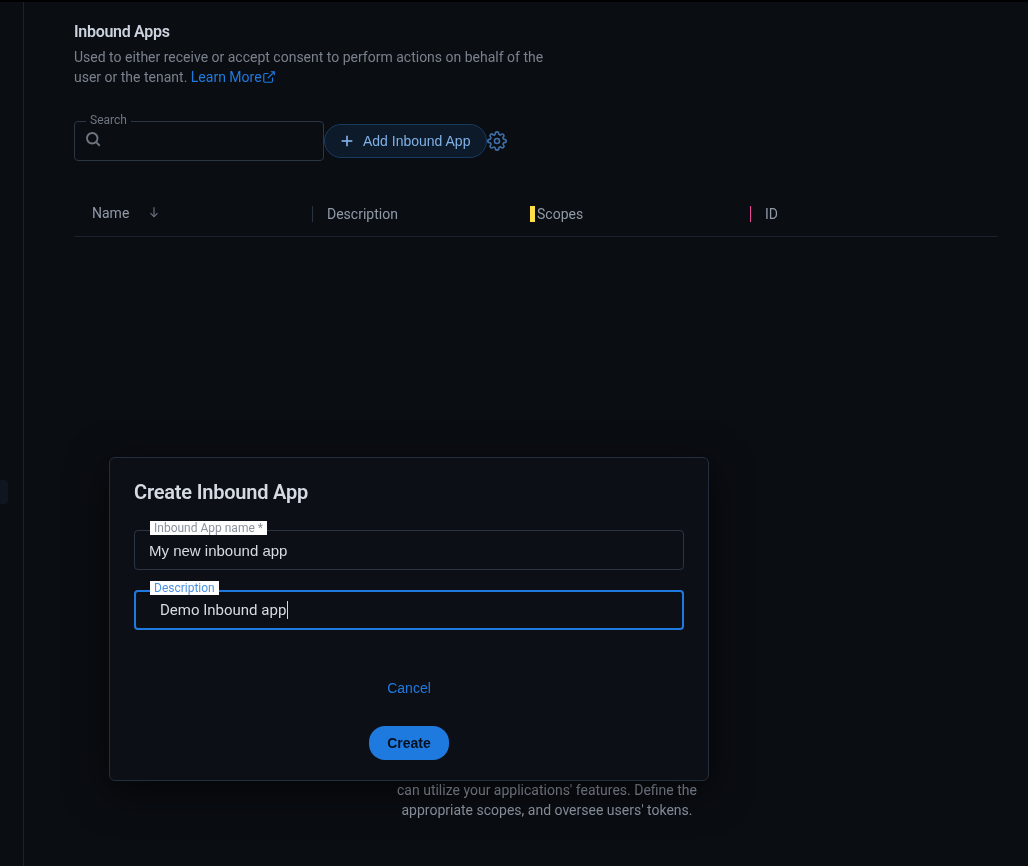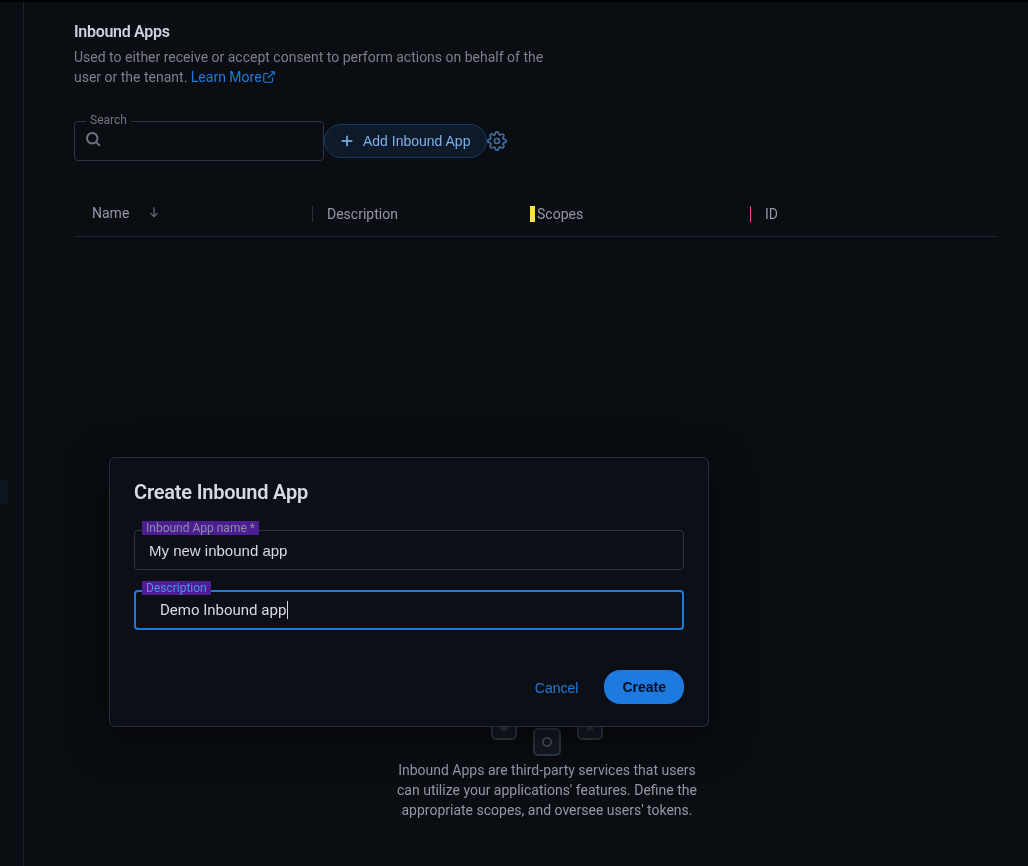--- a/index.html
+++ b/index.html
@@ -204,22 +204,22 @@
       letter-spacing: -0.2px;
       margin-bottom: 26px;
     }
     .field {
       position: relative;
       margin-bottom: 20px;
     }
     .field-label {
       position: absolute;
       top: -9px;
-      left: 8px;
-      background: #4c1d95;
+      left: 16px;
+      background: #ffffff;
       padding: 0 4px;
       font-size: 12px;
       color: #8a919c;
     }
     .field-input {
       width: 100%;
       height: 40px;
       background: transparent;
       border: 1px solid #2b3544;
       border-radius: 4px;
@@ -241,23 +241,24 @@
       height: 18px;
       background: #d6dbe2;
       vertical-align: middle;
       margin-left: 1px;
       animation: blink 1s step-start infinite;
     }
     @keyframes blink { 50% { opacity: 0; } }
     .modal-actions {
       display: flex;
       justify-content: flex-end;
-      align-items: flex-start;
-      gap: 10px;
+      align-items: center;
+      gap: 20px;
       margin-top: 40px;
+      flex-direction: column;
     }
     .btn-cancel {
       background: transparent;
       color: #1f7ae0;
       border: none;
       font-size: 14px;
       font-weight: 500;
       padding: 10px 16px;
       cursor: pointer;
       border-radius: 16px;

